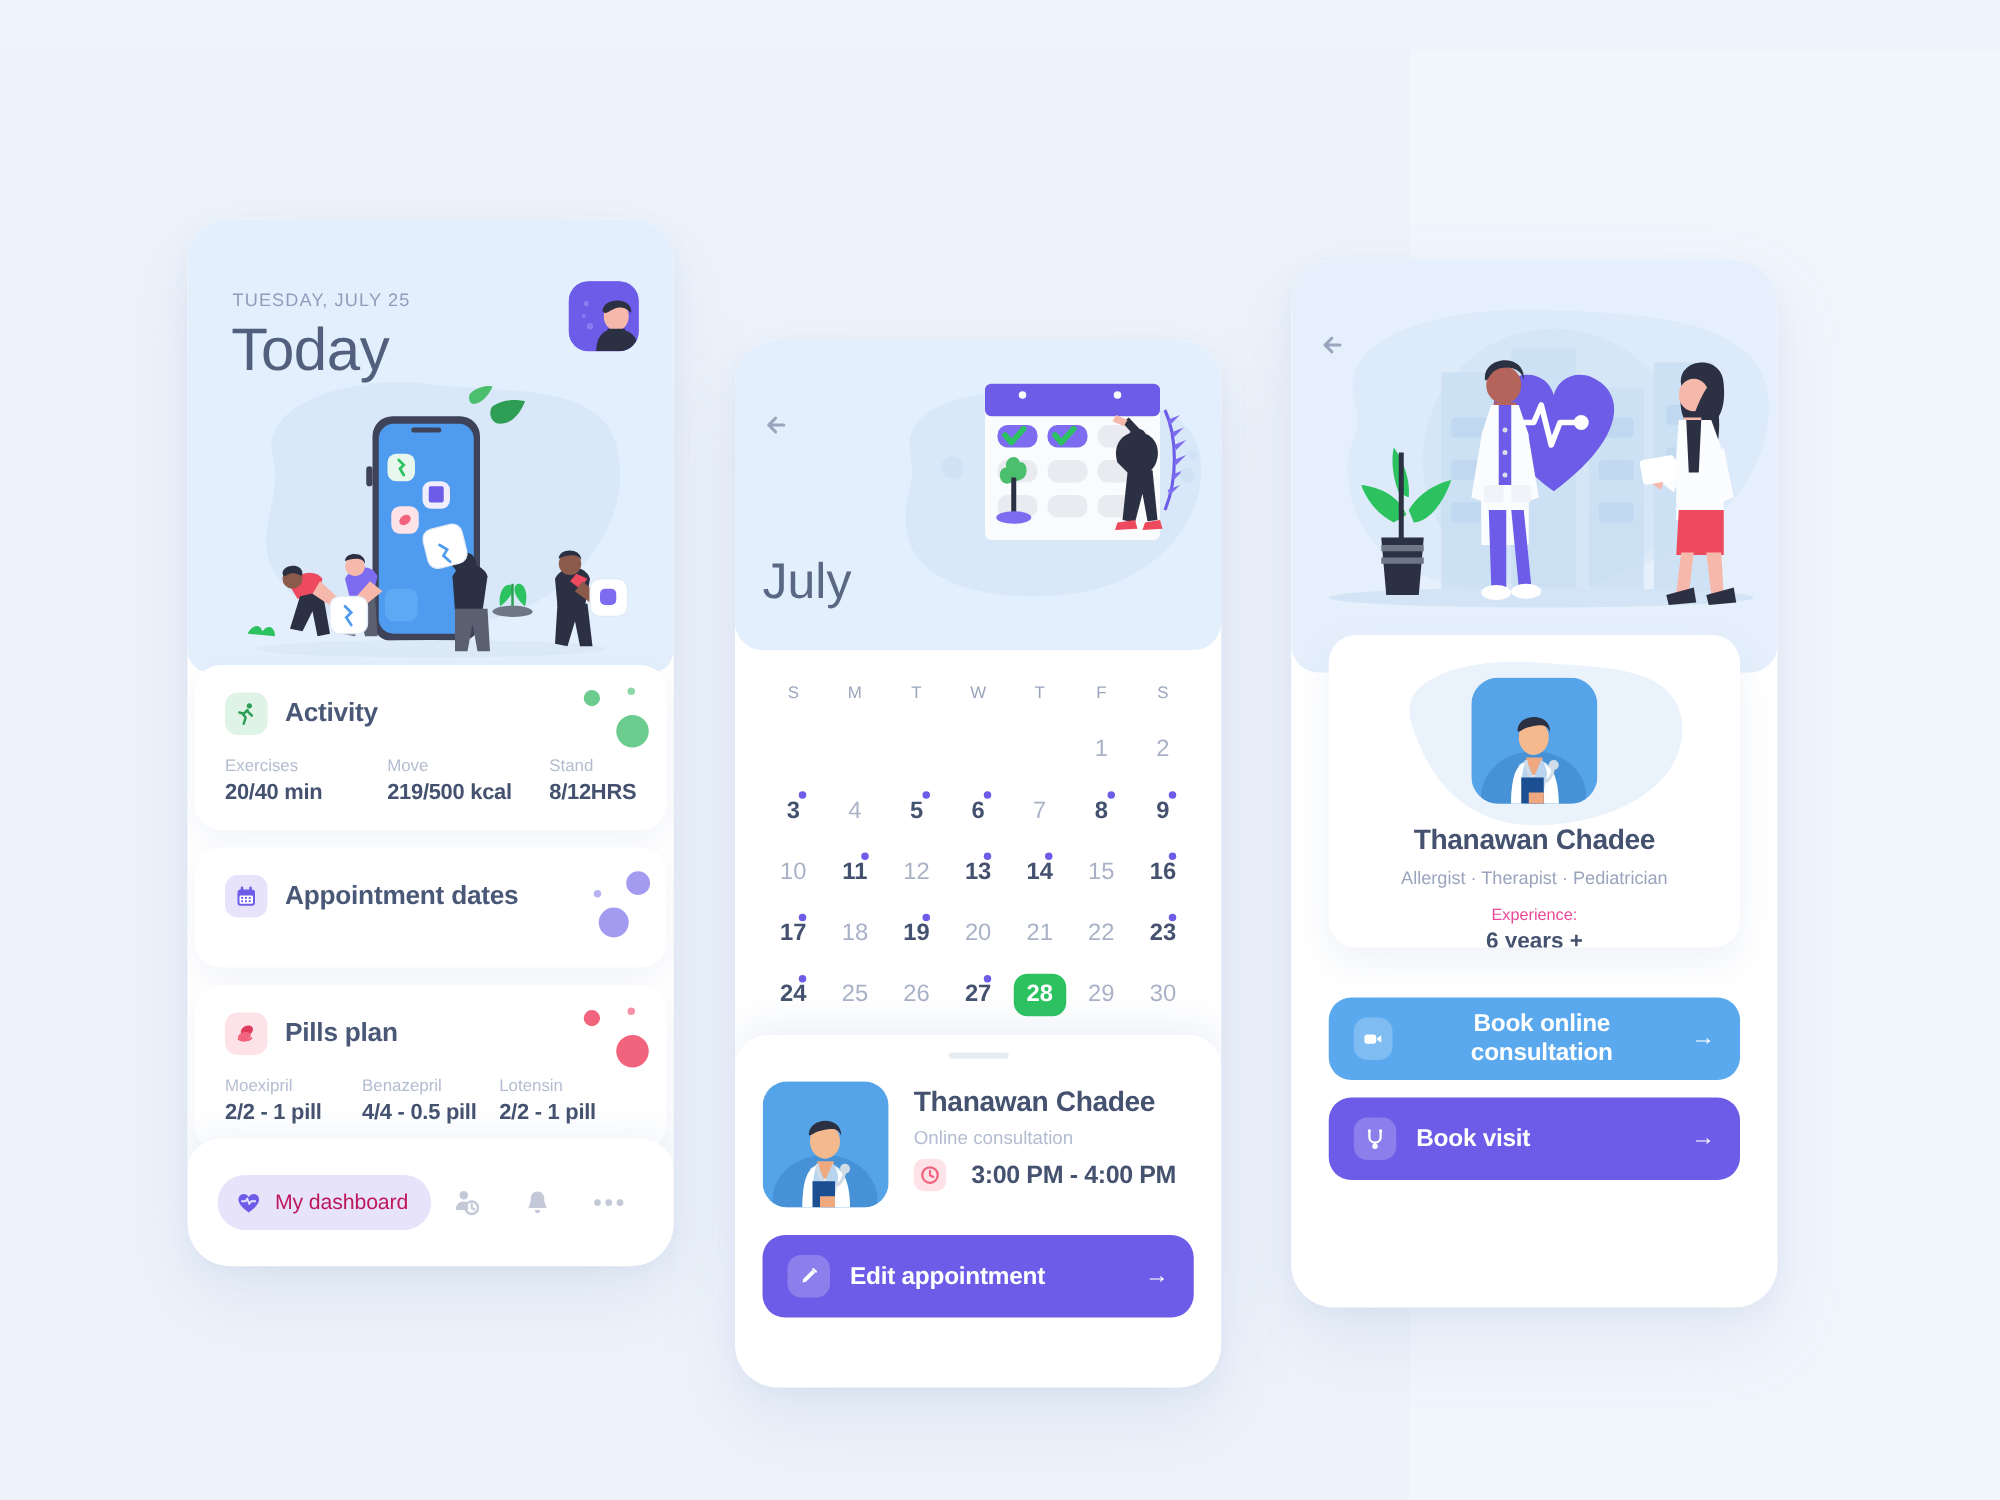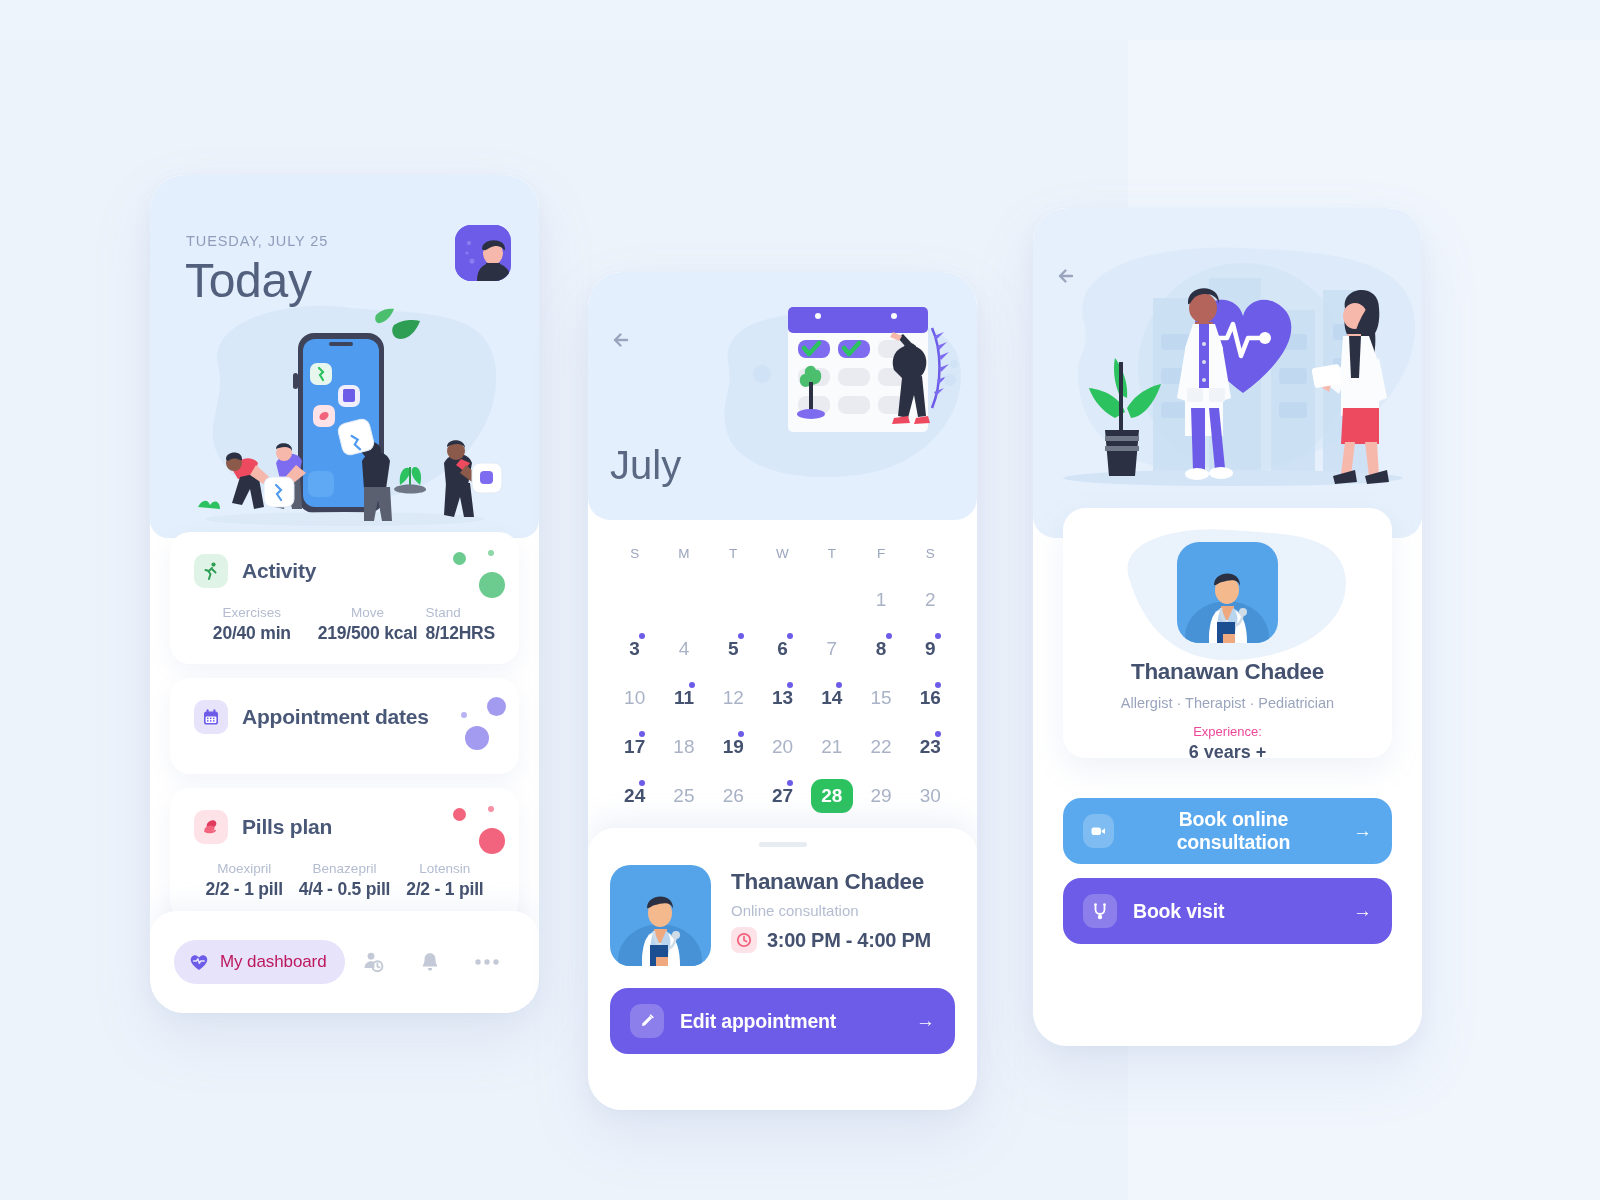--- a/index.html
+++ b/index.html
@@ -45,31 +45,31 @@
     font-size: 48px; font-weight: 400; color: #52607e; letter-spacing: -0.3px;
   }
   .avatar-btn {
     position: absolute; right: 28px; top: 50px; width: 56px; height: 56px;
     border-radius: 16px; background: #6c5ce7; overflow: hidden;
   }
 
   .blob1 { position:absolute; left:28px; top:120px; width:330px; height:220px; }
 
   
-  .p1-cards { position: relative; padding: 0 20px; margin-top: -6px; }
+  .p1-cards { position: relative; padding: 0 6px; margin-top: -6px; }
   .mini-card {
     position: relative; background:#fff; border-radius: 20px; padding: 22px 24px 20px 24px;
     box-shadow: 0 8px 22px rgba(125,150,195,0.10);
     margin-bottom: 14px; overflow: hidden;
   }
   .mc-head { display:flex; align-items:center; gap: 14px; }
   .mc-icon { width: 34px; height: 34px; border-radius: 10px; display:flex; align-items:center; justify-content:center; flex:0 0 auto;}
   .mc-title { font-size: 21px; font-weight: 700; color: #4a5878; letter-spacing: -0.2px; }
   .mc-stats { display:flex; margin-top: 17px; }
-  .mc-stat { flex: 1; text-align: center; }
+  .mc-stat { flex: 1; }
   .mc-stat .lab { font-size: 13.5px; color:#b3bcd0; font-weight:400; }
   .mc-stat .val { font-size: 17.5px; color:#44516f; font-weight: 700; margin-top:3px; letter-spacing:-0.2px;}
   .dots { position:absolute; right: 12px; top: 12px; width: 96px; height: 62px; }
   .dot { position:absolute; border-radius:50%; }
 
   
   .p1-nav {
     position:absolute; left:0; bottom:0; width:100%; height:102px; background:#fff;
     border-radius: 26px 26px 34px 34px;
     display:flex; align-items:center; padding: 0 24px;
@@ -107,21 +107,21 @@
     position:absolute; left:0; bottom:0; width:100%; height: 282px; background:#fff;
     border-radius: 26px 26px 34px 34px;
     box-shadow: 0 -12px 26px rgba(140,165,205,0.13);
     padding: 0 22px;
   }
   .grabber { width:48px; height:5px; border-radius:3px; background:#e7ebf2; margin: 14px auto 0; }
   .appt { display:flex; gap:20px; margin-top: 18px; align-items:flex-start;}
   .doc-thumb { width: 101px; height: 101px; border-radius: 20px; overflow:hidden; flex:0 0 auto; }
   .appt-name { font-size: 22.5px; font-weight:700; color:#44516f; letter-spacing:-0.3px; margin-top:4px;}
   .appt-sub { font-size: 15px; color:#b3bcd0; margin-top: 7px;}
-  .appt-time { display:flex; align-items:center; gap:10px; margin-top: 8px;}
+  .appt-time { display:flex; align-items:center; gap:20px; margin-top: 8px;}
   .clock-badge { width:26px; height:26px; border-radius:8px; background:#fde3e8; display:flex; align-items:center; justify-content:center;}
   .appt-time-txt { font-size:20px; font-weight:700; color:#44516f; letter-spacing:-0.3px;}
   .cta {
     display:flex; align-items:center; gap: 16px;
     height: 66px; border-radius: 18px; padding: 0 20px; margin-top: 22px;
     cursor:pointer;
   }
   .cta .cta-ic { width:34px; height:34px; border-radius:11px; background:rgba(255,255,255,0.22); display:flex;align-items:center;justify-content:center;}
   .cta .cta-lb { font-size: 19.5px; font-weight:700; color:#fff; letter-spacing:-0.2px;}
   .cta .cta-ar { margin-left:auto; color:#fff; font-size:19px; }

